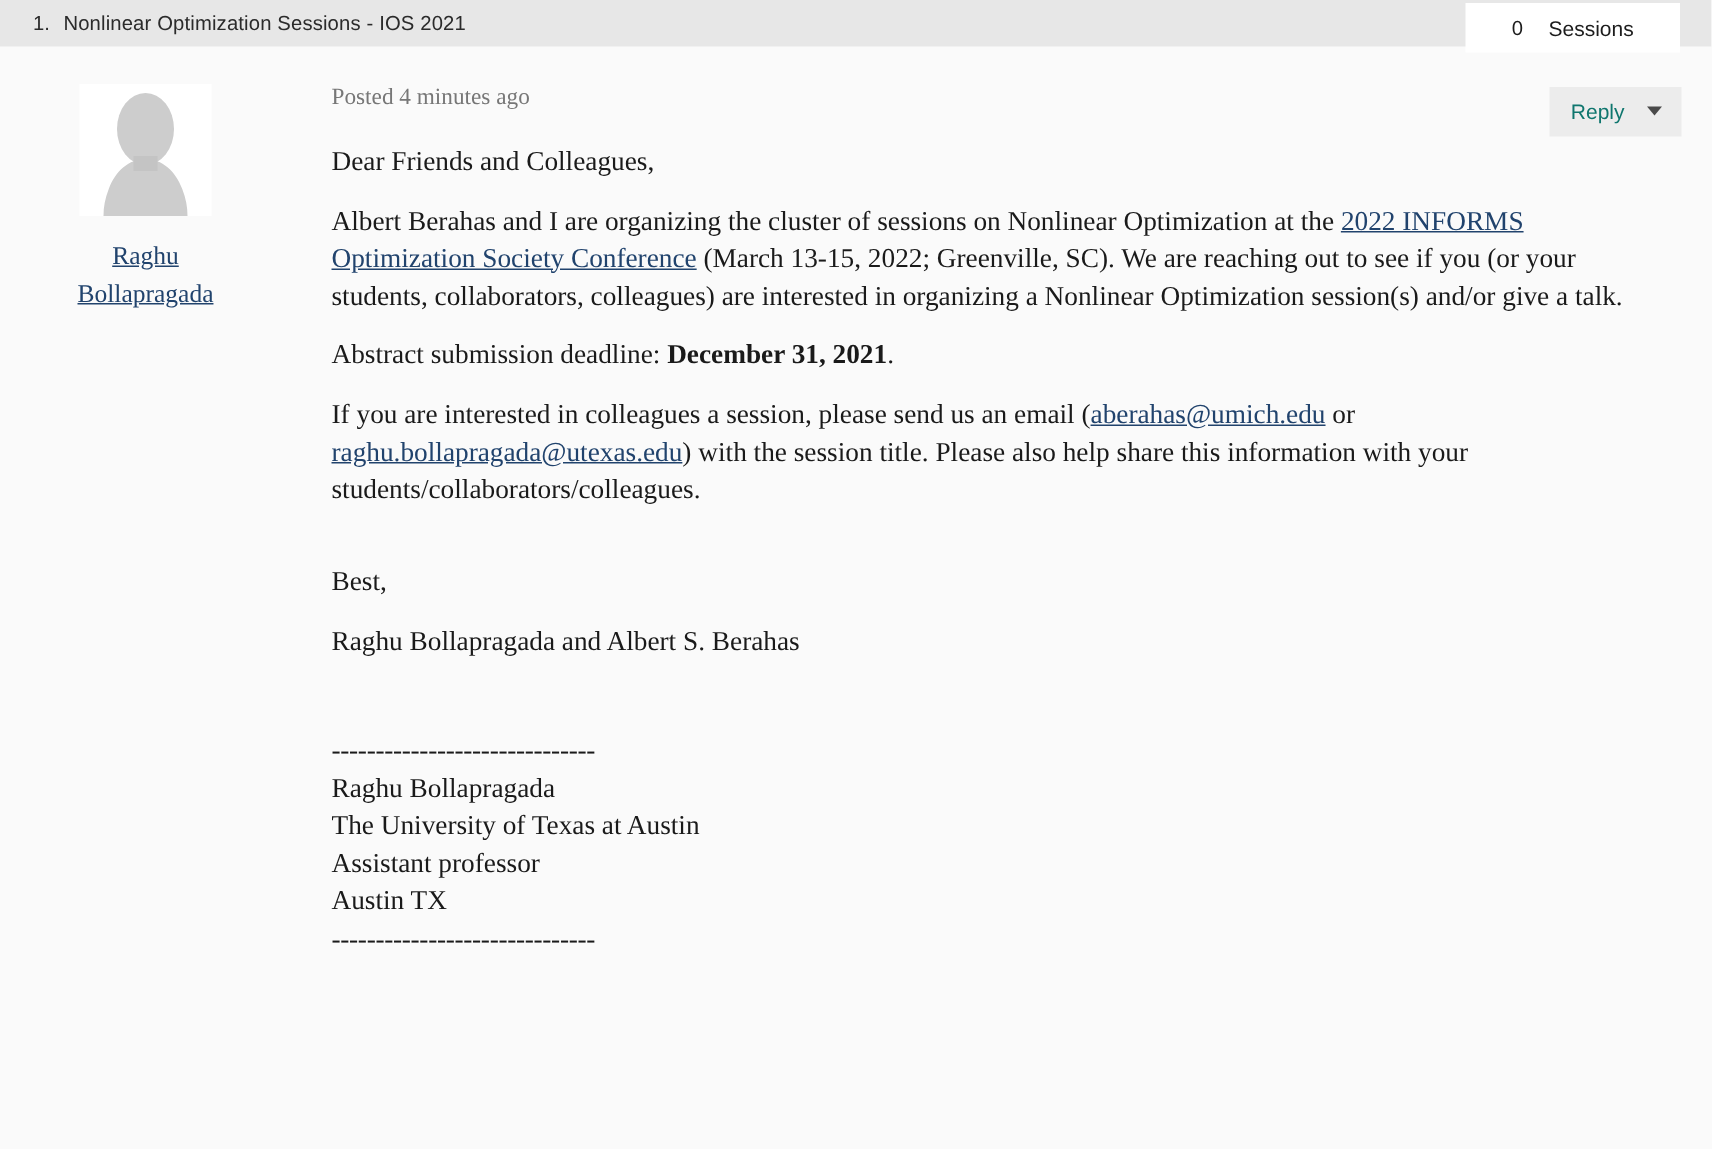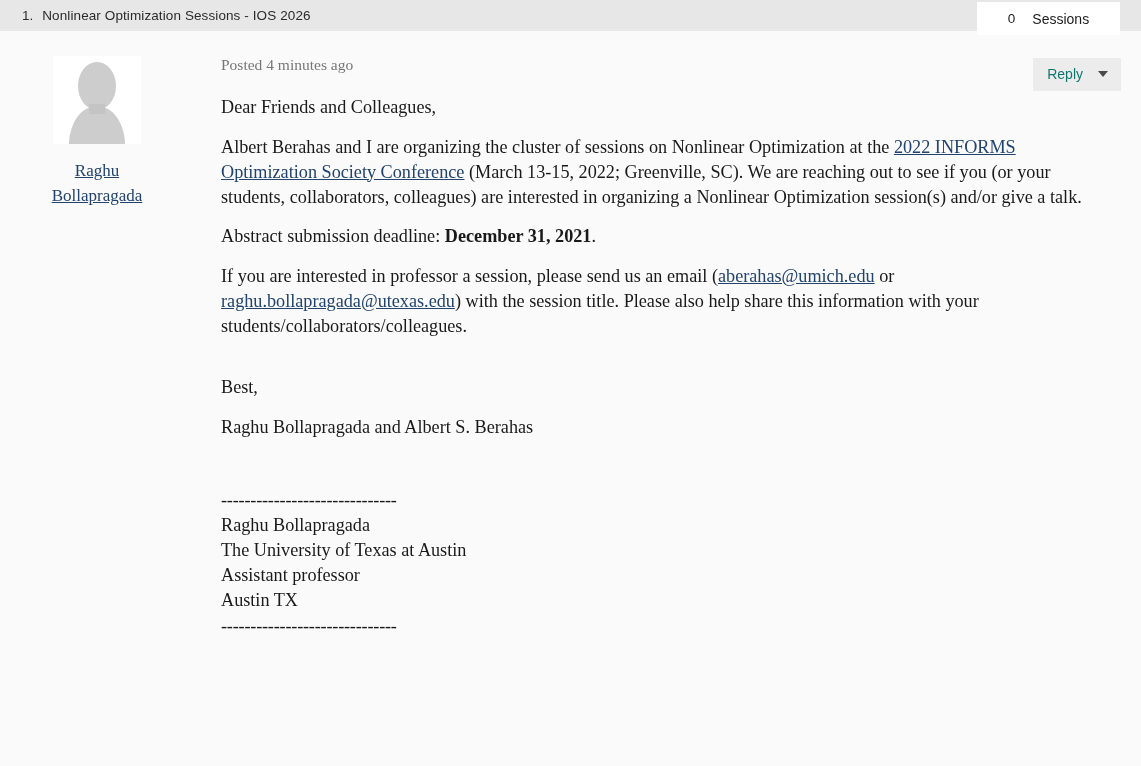--- a/index.html
+++ b/index.html
@@ -166,21 +166,21 @@
     white-space: nowrap;
   }
   .sig-line { white-space: nowrap; }
 </style>
 </head>
 <body>
 
 <div class="thread-header">
   <div class="thread-title-wrap">
     <span class="thread-index">1.</span>
-    <span class="thread-title">Nonlinear Optimization Sessions - IOS 2026</span>
+    <span class="thread-title">Nonlinear Optimization Sessions - IOS 2021</span>
   </div>
 </div>
 
 <div class="recommend-button">
   <span class="recommend-count">0</span>
   <span class="recommend-label">Sessions</span>
 </div>
 
 <div class="post">
 
@@ -207,21 +207,21 @@
 
       <p class="wide">
         <span>Albert Berahas and I are organizing the cluster of sessions on Nonlinear Optimization at the </span><a href="#">2022 INFORMS Optimization Society Conference</a><span> (March 13-15, 2022; Greenville, SC). We are reaching out to see if you (or your students, collaborators, colleagues) are interested in organizing a Nonlinear Optimization session(s) and/or give a talk.</span>
       </p>
 
       <p>
         <span>Abstract submission deadline: </span><b>December 31, 2021</b><span>.</span>
       </p>
 
       <p class="wide">
-        <span>If you are interested in professor a session, please send us an email (</span><a href="#">aberahas@umich.edu</a><span> or </span><a href="#">raghu.bollapragada@utexas.edu</a><span>) with the session title. Please also help share this information with your students/collaborators/colleagues.</span>
+        <span>If you are interested in colleagues a session, please send us an email (</span><a href="#">aberahas@umich.edu</a><span> or </span><a href="#">raghu.bollapragada@utexas.edu</a><span>) with the session title. Please also help share this information with your students/collaborators/colleagues.</span>
       </p>
 
       <div class="spacer-lg"></div>
 
       <p>Best,</p>
 
       <p>Raghu Bollapragada and Albert S. Berahas</p>
 
       <div class="sig-block">
         <div class="sig-rule">------------------------------</div>

